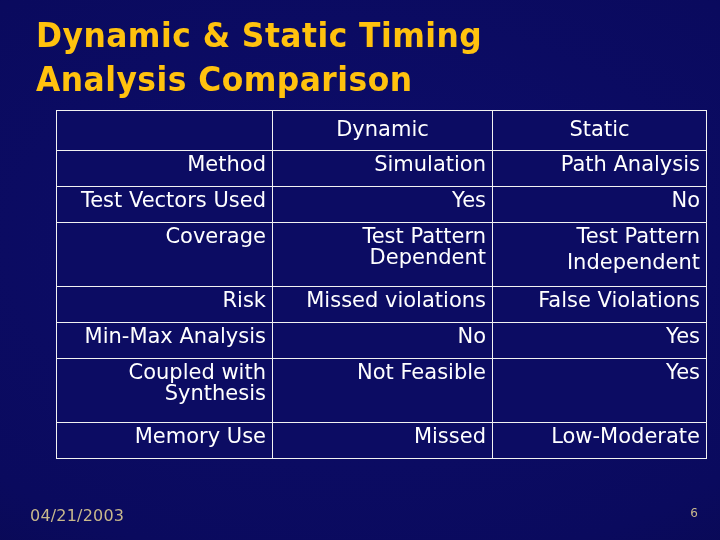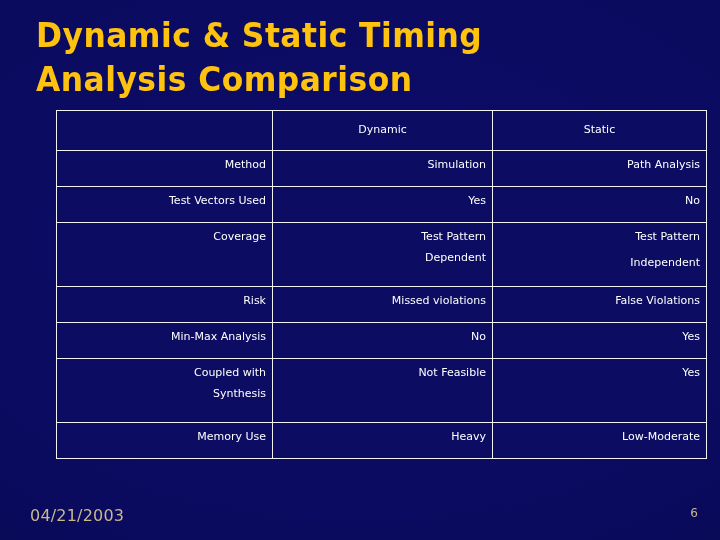--- a/index.html
+++ b/index.html
@@ -50,21 +50,21 @@
     left: 56px;
     top: 110px;
     width: 650px;
     border-collapse: collapse;
     table-layout: fixed;
   }
   #cmp-table td {
     border: 1px solid #f2f2f2;
     color: #ffffff;
     font-family: "DejaVu Sans", sans-serif;
-    font-size: 11px;
+    font-size: 21px;
     line-height: 21px;
     vertical-align: top;
     padding: 3px 6px 7px 6px;
     background: #0c0c63;
     box-sizing: border-box;
   }
   #cmp-table td.c-label {
     text-align: right;
     padding-left: 8px;
   }
@@ -180,21 +180,21 @@
           <span class="ln">Coupled with</span>
           <span class="ln">Synthesis</span>
         </td>
         <td class="c-val">Not Feasible</td>
         <td class="c-val">Yes</td>
       </tr>
 
 
       <tr class="row-norm">
         <td class="c-label">Memory Use</td>
-        <td class="c-val">Heavy</td>
+        <td class="c-val">Missed</td>
         <td class="c-val">Low-Moderate</td>
       </tr>
     </tbody>
   </table>
 
   <div id="footer">
     <div class="f-date">04/21/2003</div>
     <div class="f-page">6</div>
   </div>
 

